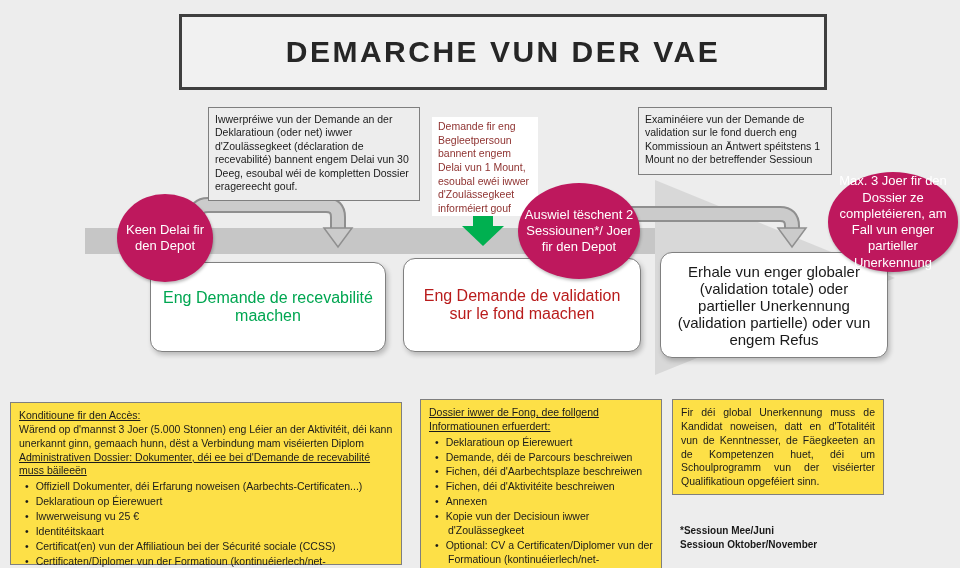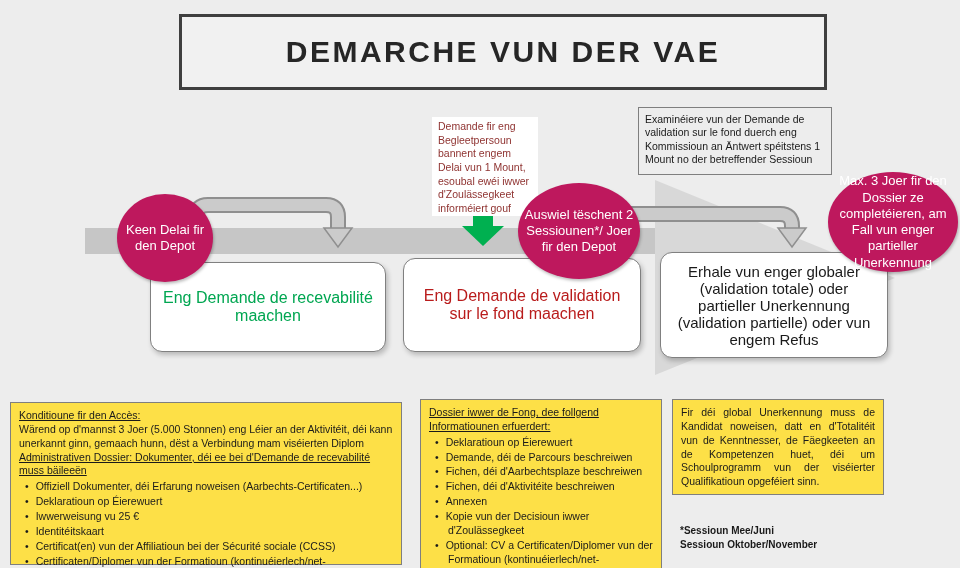--- a/index.html
+++ b/index.html
@@ -94,20 +94,23 @@
     <polygon points="778,228 806,228 792,247" fill="#CBCBCB" stroke="#8F8F8F" stroke-width="1.5"></polygon>
 
     <rect x="473" y="204" width="20" height="24" fill="#00B050"></rect>
     <polygon points="462,226 504,226 483,246" fill="#00B050"></polygon>
   </svg>
 
   <div class="abs title-box">
     <span class="title-text">DEMARCHE VUN DER VAE</span>
   </div>
 
+  <div class="abs note note-left">
+    <span>Iwwerpréiwe vun der Demande an der Deklaratioun (oder net) iwwer d'Zoulässegkeet (déclaration de recevabilité) bannent engem Delai vun 30 Deeg, esoubal wéi de kompletten Dossier eragereecht gouf.</span>
+  </div>
   <div class="note-green">
     <span>Demande fir eng Begleetpersoun bannent engem Delai vun 1 Mount, esoubal ewéi iwwer d'Zoulässegkeet informéiert gouf</span>
   </div>
   <div class="abs note note-right">
     <span>Examinéiere vun der Demande de validation sur le fond duerch eng Kommissioun an Äntwert spéitstens 1 Mount no der betreffender Sessioun</span>
   </div>
 
   <div class="abs badge badge-left">
     <span>Keen Delai fir den Depot</span>
   </div>

